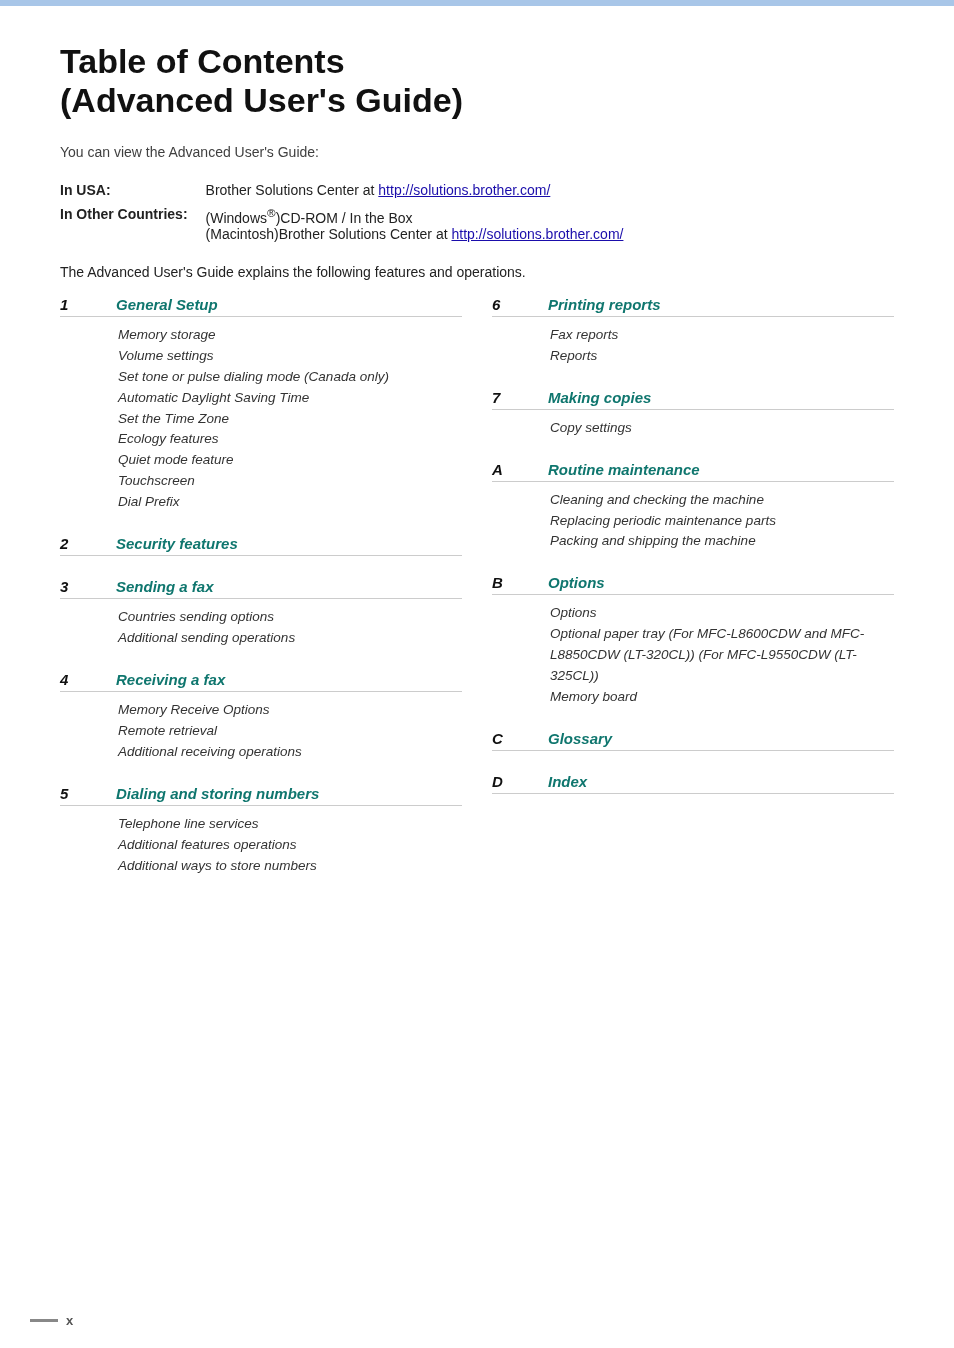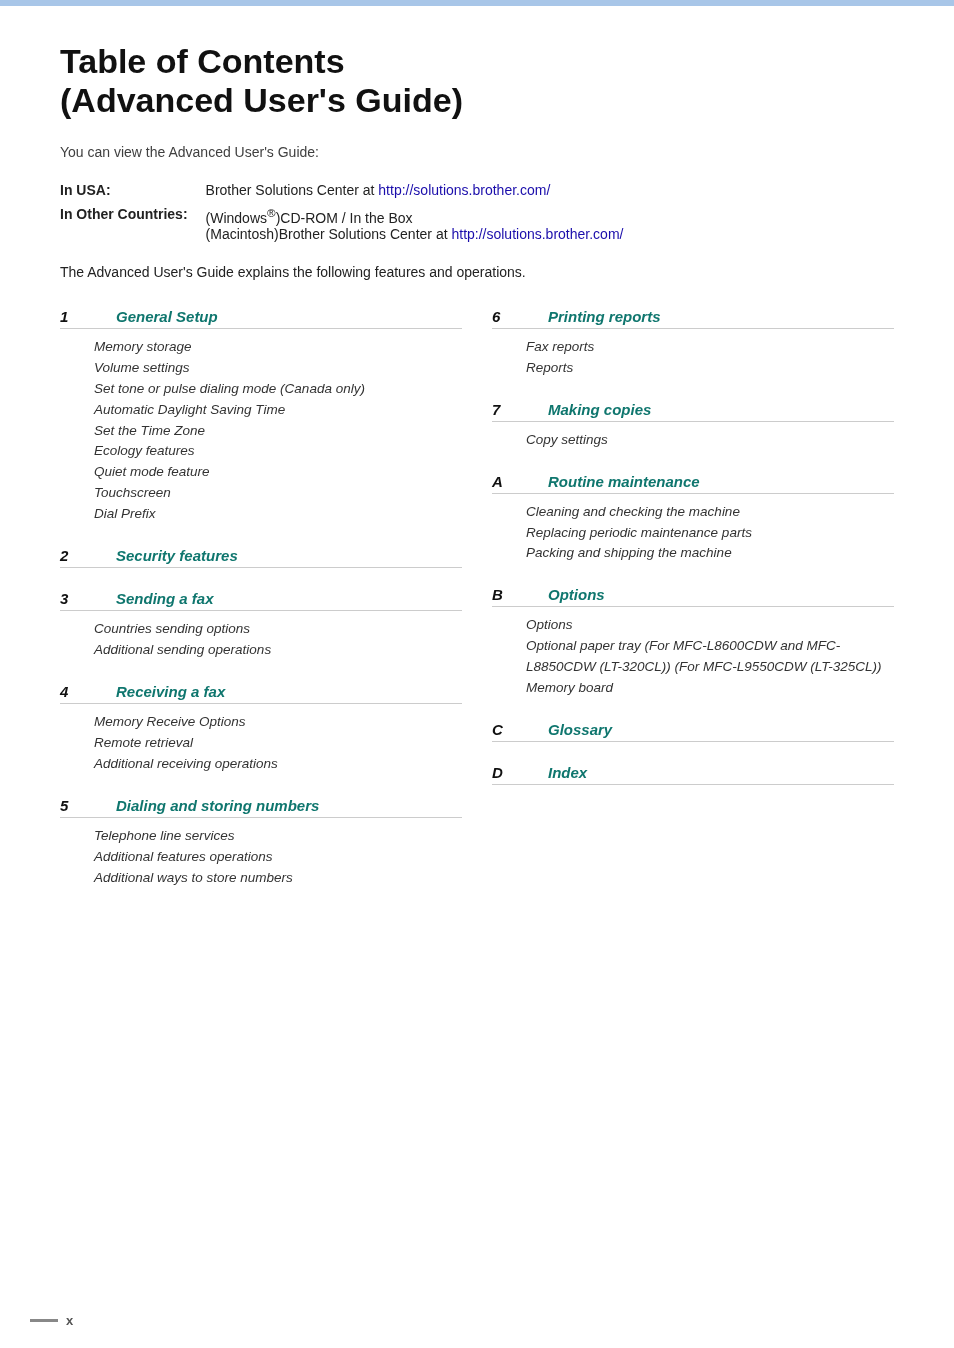--- a/index.html
+++ b/index.html
@@ -41,25 +41,26 @@
       vertical-align: top;
       font-size: 14px;
     }
     .location-label {
       font-weight: bold;
       white-space: nowrap;
       min-width: 140px;
     }
     .location-link {
       color: #1a0dab;
+      text-decoration: underline;
       text-align: center;
     }
     .explains-text {
       font-size: 14px;
-      margin-bottom: 28px;
+      margin-bottom: 16px;
       color: #222;
     }
     .toc-columns {
       display: flex;
       gap: 0;
       width: 100%;
     }
     .toc-col {
       flex: 1;
       padding-right: 30px;
@@ -94,20 +95,21 @@
     }
     .section-items {
       padding-left: 34px;
       list-style: none;
     }
     .section-items li {
       font-style: italic;
       font-size: 13.5px;
       line-height: 1.55;
       color: #333;
+      margin-left: 24px;
     }
     .page-footer {
       position: absolute;
       bottom: 20px;
       left: 30px;
       font-size: 13px;
       font-weight: bold;
       color: #555;
       display: flex;
       align-items: center;

